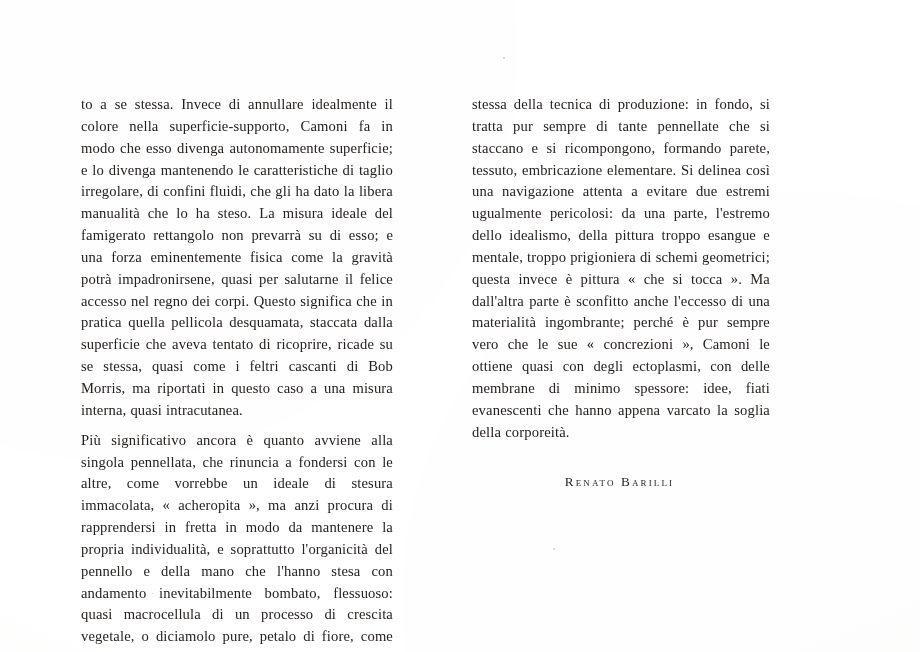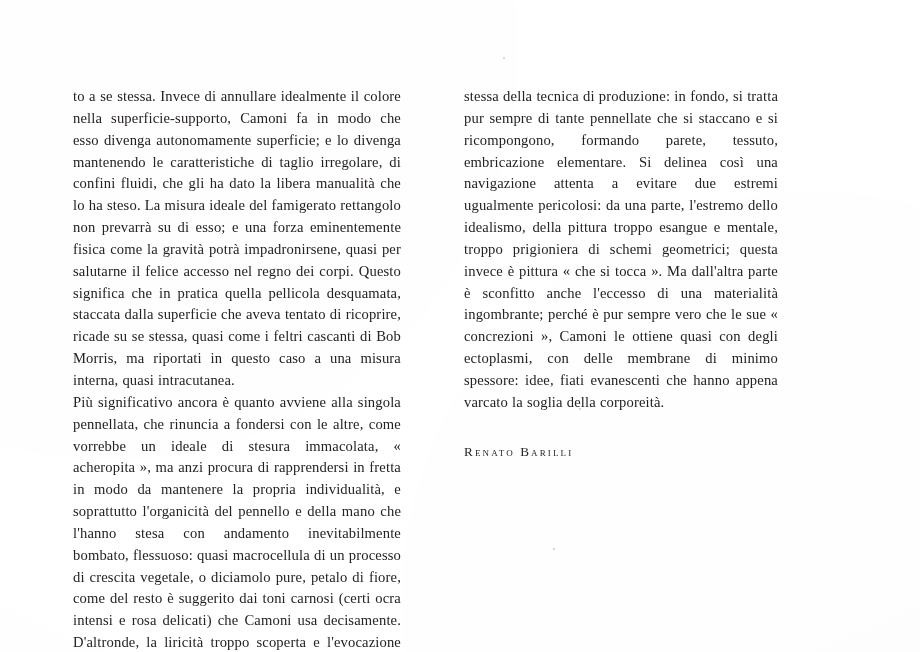--- a/index.html
+++ b/index.html
@@ -50,39 +50,39 @@
     left: 73px;
     width: 328px;
   }
 
   .col-right {
     left: 464px;
     width: 314px;
   }
 
   p.para {
-    margin: 0;
+    margin: 8px;
     text-align: justify;
     text-justify: inter-word;
     font-size: 14.6px;
     line-height: 21.85px;
     letter-spacing: 0.01em;
     word-spacing: 0.02em;
     color: #262220;
     text-indent: 0;
     hyphens: none;
   }
 
   p.para + p.para {
     margin-top: 0;
   }
 
   .signature {
     margin-top: 28px;
-    text-align: left;
+    text-align: center;
     font-size: 13.2px;
     line-height: 20px;
     letter-spacing: 0.16em;
     font-variant: small-caps;
     color: #2a2523;
     padding-right: 3px;
   }
 
   
   .speck {

